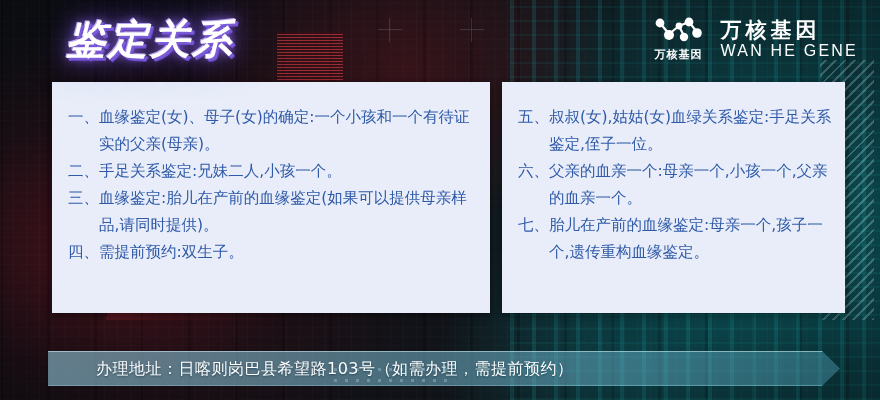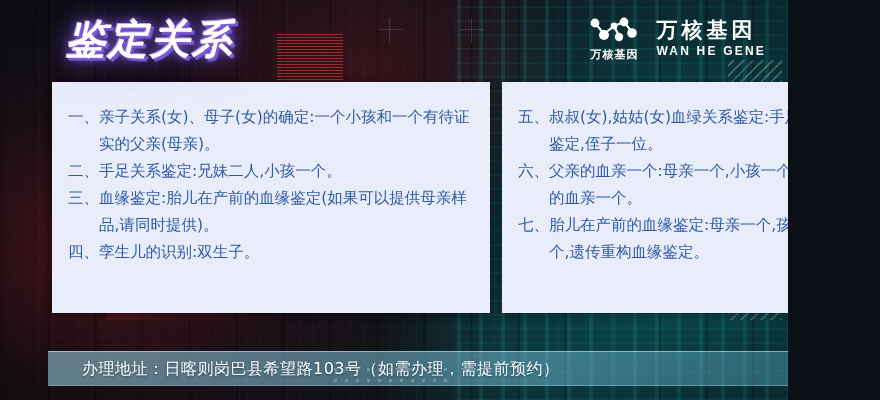--- a/index.html
+++ b/index.html
@@ -2,21 +2,21 @@
 <html><head>
 <meta charset="utf-8">
 <style>
   html,body{margin:0;padding:0;}
   body{
     width:880px;height:400px;overflow:hidden;
     font-family:"Liberation Sans","DejaVu Sans",sans-serif;
     background:#0a1016;
   }
   #stage{
-    position:relative;width:788px;height:400px;overflow:hidden;
+    position:relative;width:880px;height:400px;overflow:hidden;
     background:#b91c1c;
   }
   
   .bg-base{
     position:absolute;inset:0;
     background:
       radial-gradient(ellipse 420px 300px at 14% 62%, rgba(120,18,30,0.55) 0%, rgba(60,10,18,0.25) 45%, rgba(10,16,22,0) 75%),
       radial-gradient(ellipse 300px 240px at 46% 18%, rgba(110,20,28,0.40) 0%, rgba(20,12,16,0) 70%),
       radial-gradient(ellipse 380px 340px at 88% 55%, rgba(10,92,96,0.85) 0%, rgba(8,60,66,0.45) 48%, rgba(8,24,30,0) 80%),
       radial-gradient(ellipse 260px 200px at 72% 88%, rgba(10,80,86,0.55) 0%, rgba(8,24,30,0) 75%),
@@ -102,21 +102,21 @@
     position:absolute;right:22px;top:16px;
     display:flex;align-items:center;gap:14px;z-index:6;
   }
   .logo-mark{display:flex;flex-direction:column;align-items:center;gap:2px;}
   .logo-mark svg{display:block;}
   .logo-mark-text{
     color:#ffffff;font-size:11px;font-weight:bold;letter-spacing:1px;line-height:12px;
   }
   .logo-words{display:flex;flex-direction:column;gap:2px;}
   .logo-cn{color:#fff;font-size:21px;font-weight:bold;letter-spacing:4px;line-height:24px;}
-  .logo-en{color:#fff;font-size:12px;font-weight:bold;letter-spacing:2.2px;line-height:14px;}
+  .logo-en{color:#fff;font-size:16px;font-weight:normal;letter-spacing:2.2px;line-height:14px;}
   
   .panel{
     position:absolute;top:82px;height:231px;
     background:#e8edf9;
     box-shadow:0 2px 8px rgba(0,0,0,.45);
     box-sizing:border-box;
     padding:22px 12px 0 16px;
     z-index:5;
   }
   .panel-left{left:52px;width:438px;}
@@ -135,21 +135,21 @@
     position:absolute;left:48px;top:351px;width:792px;height:33px;
     background:linear-gradient(90deg, rgba(150,205,225,0.58) 0%, rgba(120,190,215,0.50) 55%, rgba(90,175,200,0.38) 100%);
     border-top:1px solid rgba(210,240,250,.55);
     border-bottom:1px solid rgba(170,220,235,.35);
     clip-path:polygon(0 0, calc(100% - 18px) 0, 100% 50%, calc(100% - 18px) 100%, 0 100%);
     display:flex;align-items:center;
     z-index:5;
   }
   .bottom-text{
     color:#ffffff;font-size:16px;line-height:20px;letter-spacing:.5px;
-    padding-left:34px;white-space:nowrap;
+    padding-left:48px;white-space:nowrap;
     text-shadow:0 1px 2px rgba(0,40,60,.55);
     font-family:"DejaVu Sans","Liberation Sans",sans-serif;
   }
 </style>
 </head>
 <body>
 
 <div id="stage">
 
   <div class="bg-base"></div>
@@ -190,33 +190,33 @@
     </div>
     <div class="logo-words">
       <div class="logo-cn">万核基因</div>
       <div class="logo-en">WAN HE GENE</div>
     </div>
   </div>
 
   <div class="panel panel-left">
     <div class="item">
       <span class="item-num">一、</span>
-      <span class="item-text">亲子关系(女)、母子(女)的确定:一个小孩和一个有待证实的父亲(母亲)。</span>
+      <span class="item-text">血缘鉴定(女)、母子(女)的确定:一个小孩和一个有待证实的父亲(母亲)。</span>
     </div>
     <div class="item">
       <span class="item-num">二、</span>
       <span class="item-text">手足关系鉴定:兄妹二人,小孩一个。</span>
     </div>
     <div class="item">
       <span class="item-num">三、</span>
       <span class="item-text">血缘鉴定:胎儿在产前的血缘鉴定(如果可以提供母亲样品,请同时提供)。</span>
     </div>
     <div class="item">
       <span class="item-num">四、</span>
-      <span class="item-text">孪生儿的识别:双生子。</span>
+      <span class="item-text">需提前预约:双生子。</span>
     </div>
   </div>
 
   <div class="panel panel-right">
     <div class="item">
       <span class="item-num">五、</span>
       <span class="item-text">叔叔(女),姑姑(女)血绿关系鉴定:手足关系鉴定,侄子一位。</span>
     </div>
     <div class="item">
       <span class="item-num">六、</span>

